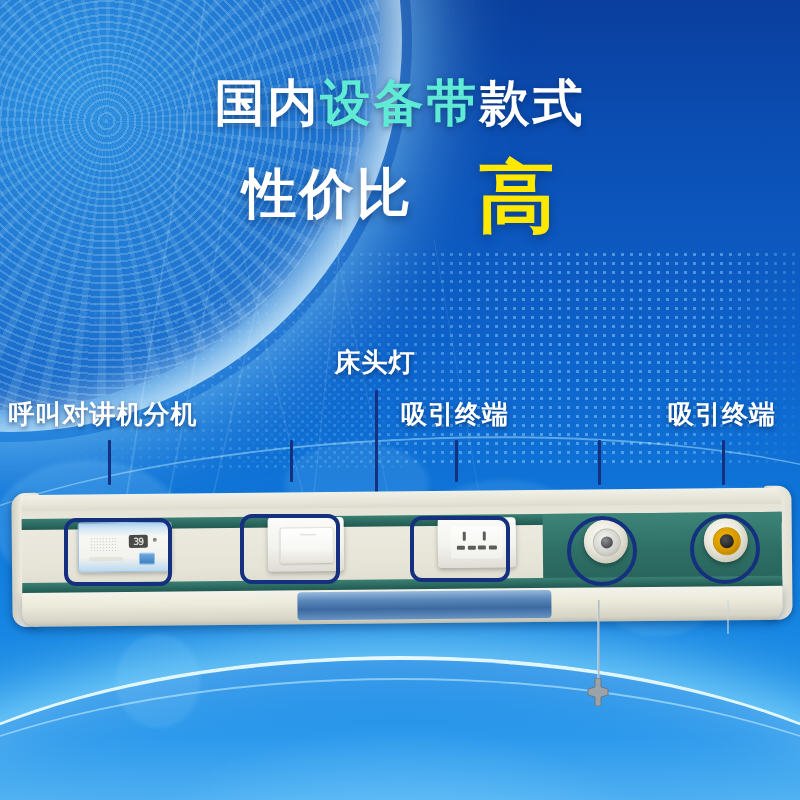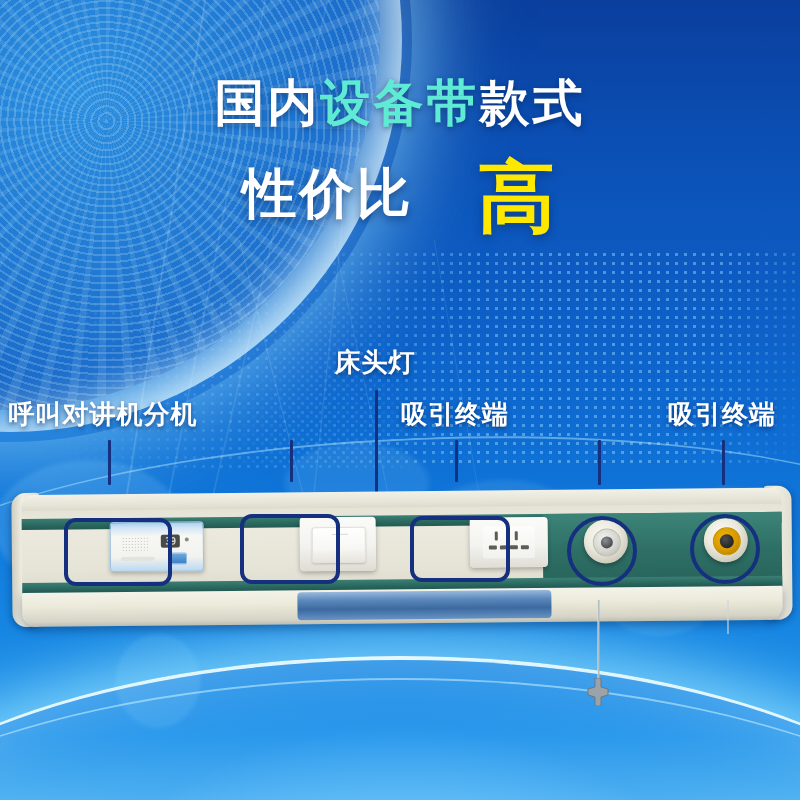--- a/index.html
+++ b/index.html
@@ -184,21 +184,21 @@
   .cap.right{right:-10px;border-radius:4px 14px 14px 4px;box-shadow:2px 2px 6px rgba(3,25,70,.3);}
   
   .rail{
     position:absolute;left:275px;top:100px;width:254px;height:28px;
     border-radius:4px;
     background:linear-gradient(180deg,#8fb5dd 0%,#4f7fb8 30%,#2d5f9c 62%,#5e8ec4 100%);
     opacity:.92;
   }
 
   
-  .mod{position:absolute;margin-left:32px;}
+  .mod{position:absolute;}
   .intercom{
     left:56px;top:28px;width:92px;height:48px;border-radius:4px;
     background:linear-gradient(180deg,#a9cdec 0%,#cfe4f6 10%,#f7f7f4 28%,#f2f2ee 72%,#bcd9f1 100%);
     box-shadow:0 2px 4px rgba(0,0,0,.25);
     border:1px solid #9ec4e6;
   }
   .ic-grille{
     position:absolute;left:11px;top:14px;width:28px;height:14px;
     background-image:radial-gradient(circle,#b9b9b4 .8px,rgba(0,0,0,0) 1px);
     background-size:3px 3px;

